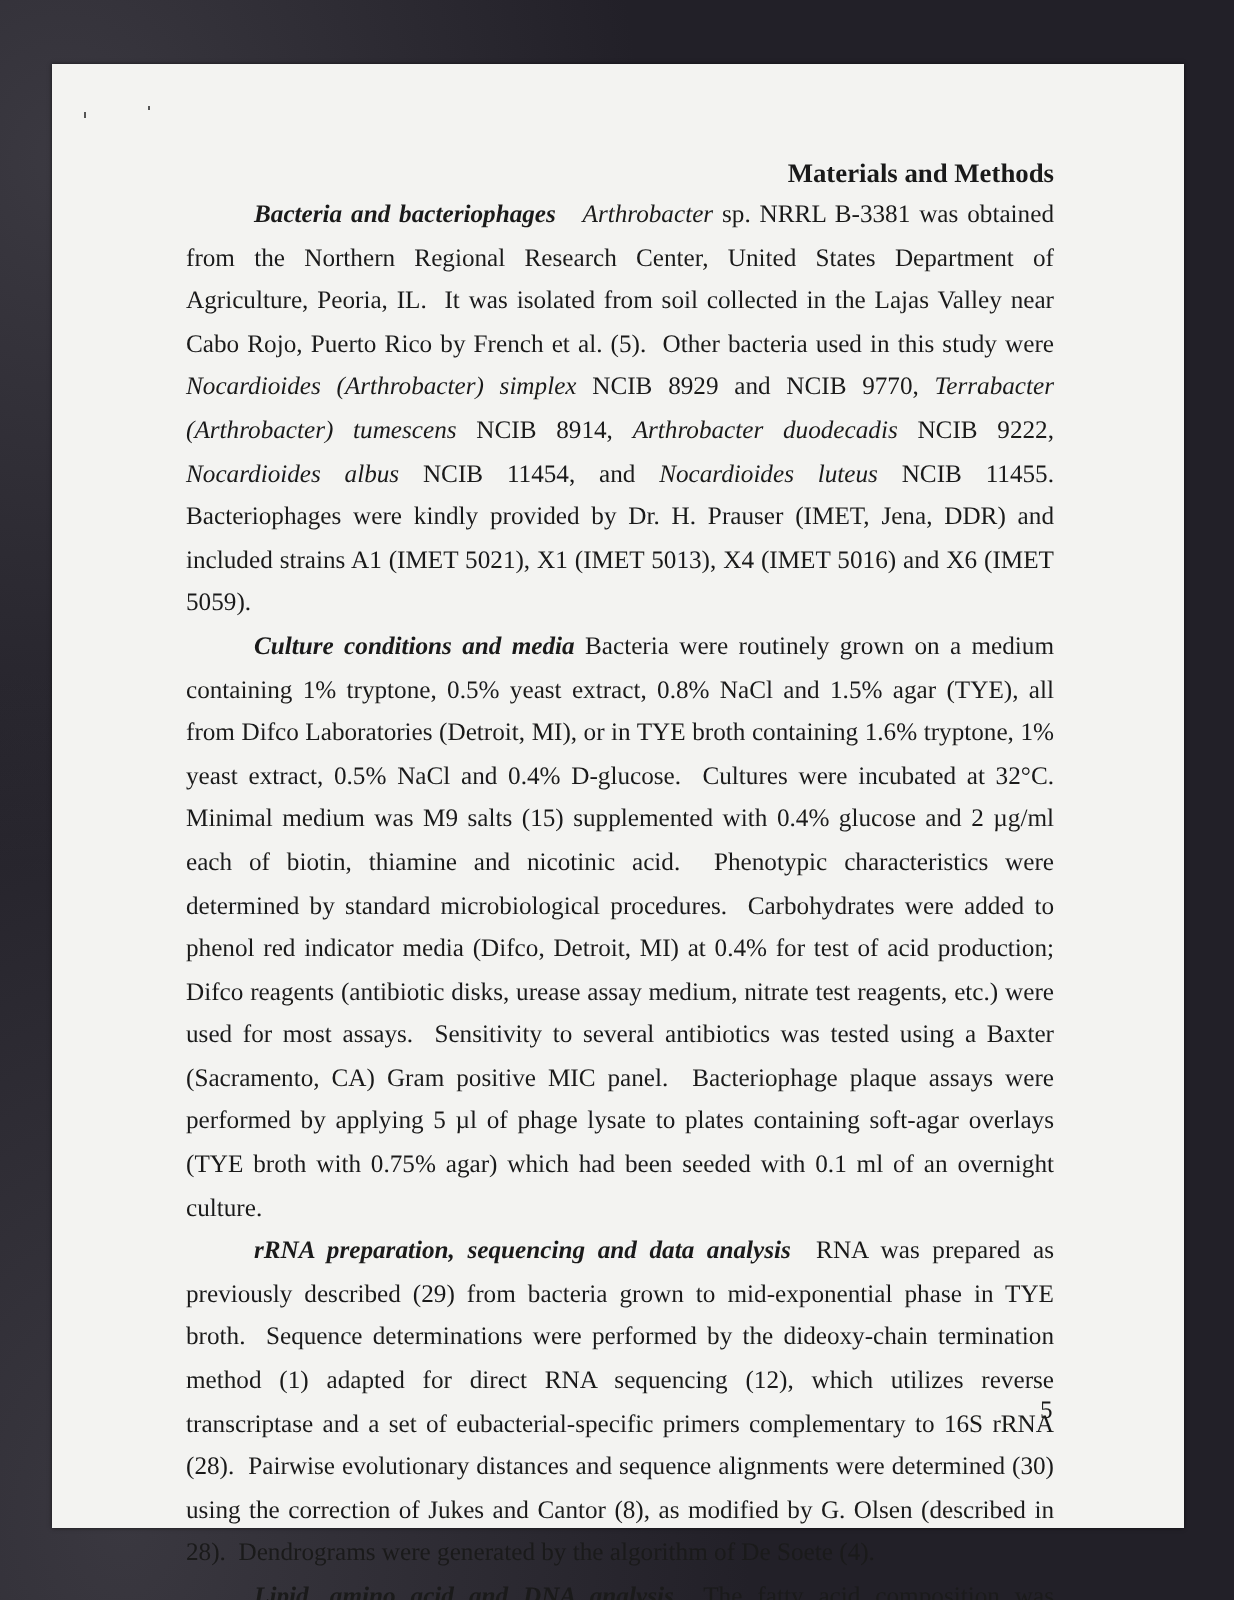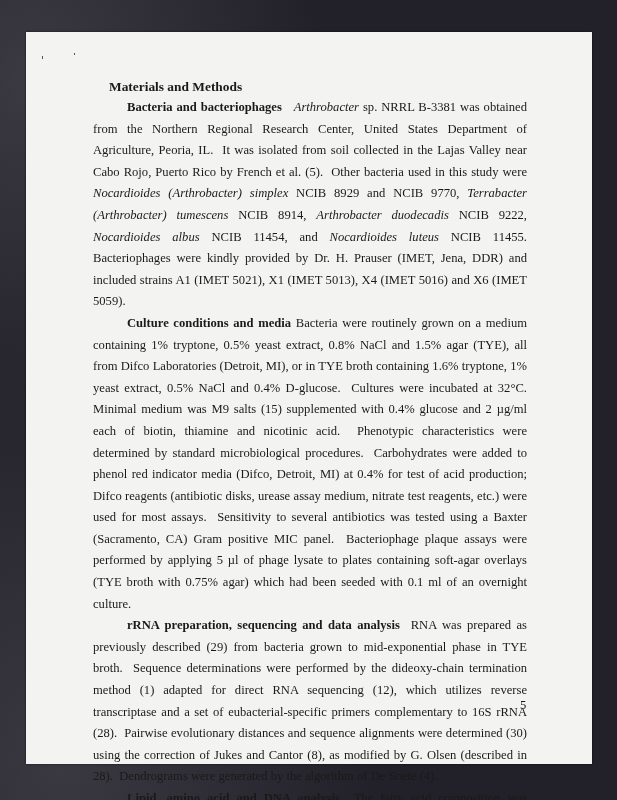--- a/index.html
+++ b/index.html
@@ -22,26 +22,26 @@
   }
   .speck { position: absolute; width: 1px; height: 3px; background: #555; }
   .content {
     position: absolute; left: 67px; top: 45px; width: 434px;
     font-family: "Liberation Serif", "DejaVu Serif", serif;
     font-size: 12.6px; color: #1a1a1a;
     line-height: 21.6px;
     text-align: justify;
   }
   .title {
-    text-align: left; font-weight: bold; font-size: 13.4px;
+    text-align: right; font-weight: bold; font-size: 13.4px;
     margin: 0 0 0 0; line-height: 20px;
     padding-left: 16px;
   }
   .para { margin: 0; text-indent: 34px; }
-  .head { font-weight: bold; }
+  .head { font-weight: bold; font-style: italic; }
   .page-number {
     position: absolute; left: 494px; top: 666px;
     font-family: "Liberation Serif", "DejaVu Serif", serif;
     font-size: 12.6px; color: #1a1a1a;
   }
 </style>
 </head>
 <body>
 
 <div class="scan-bg"></div>

